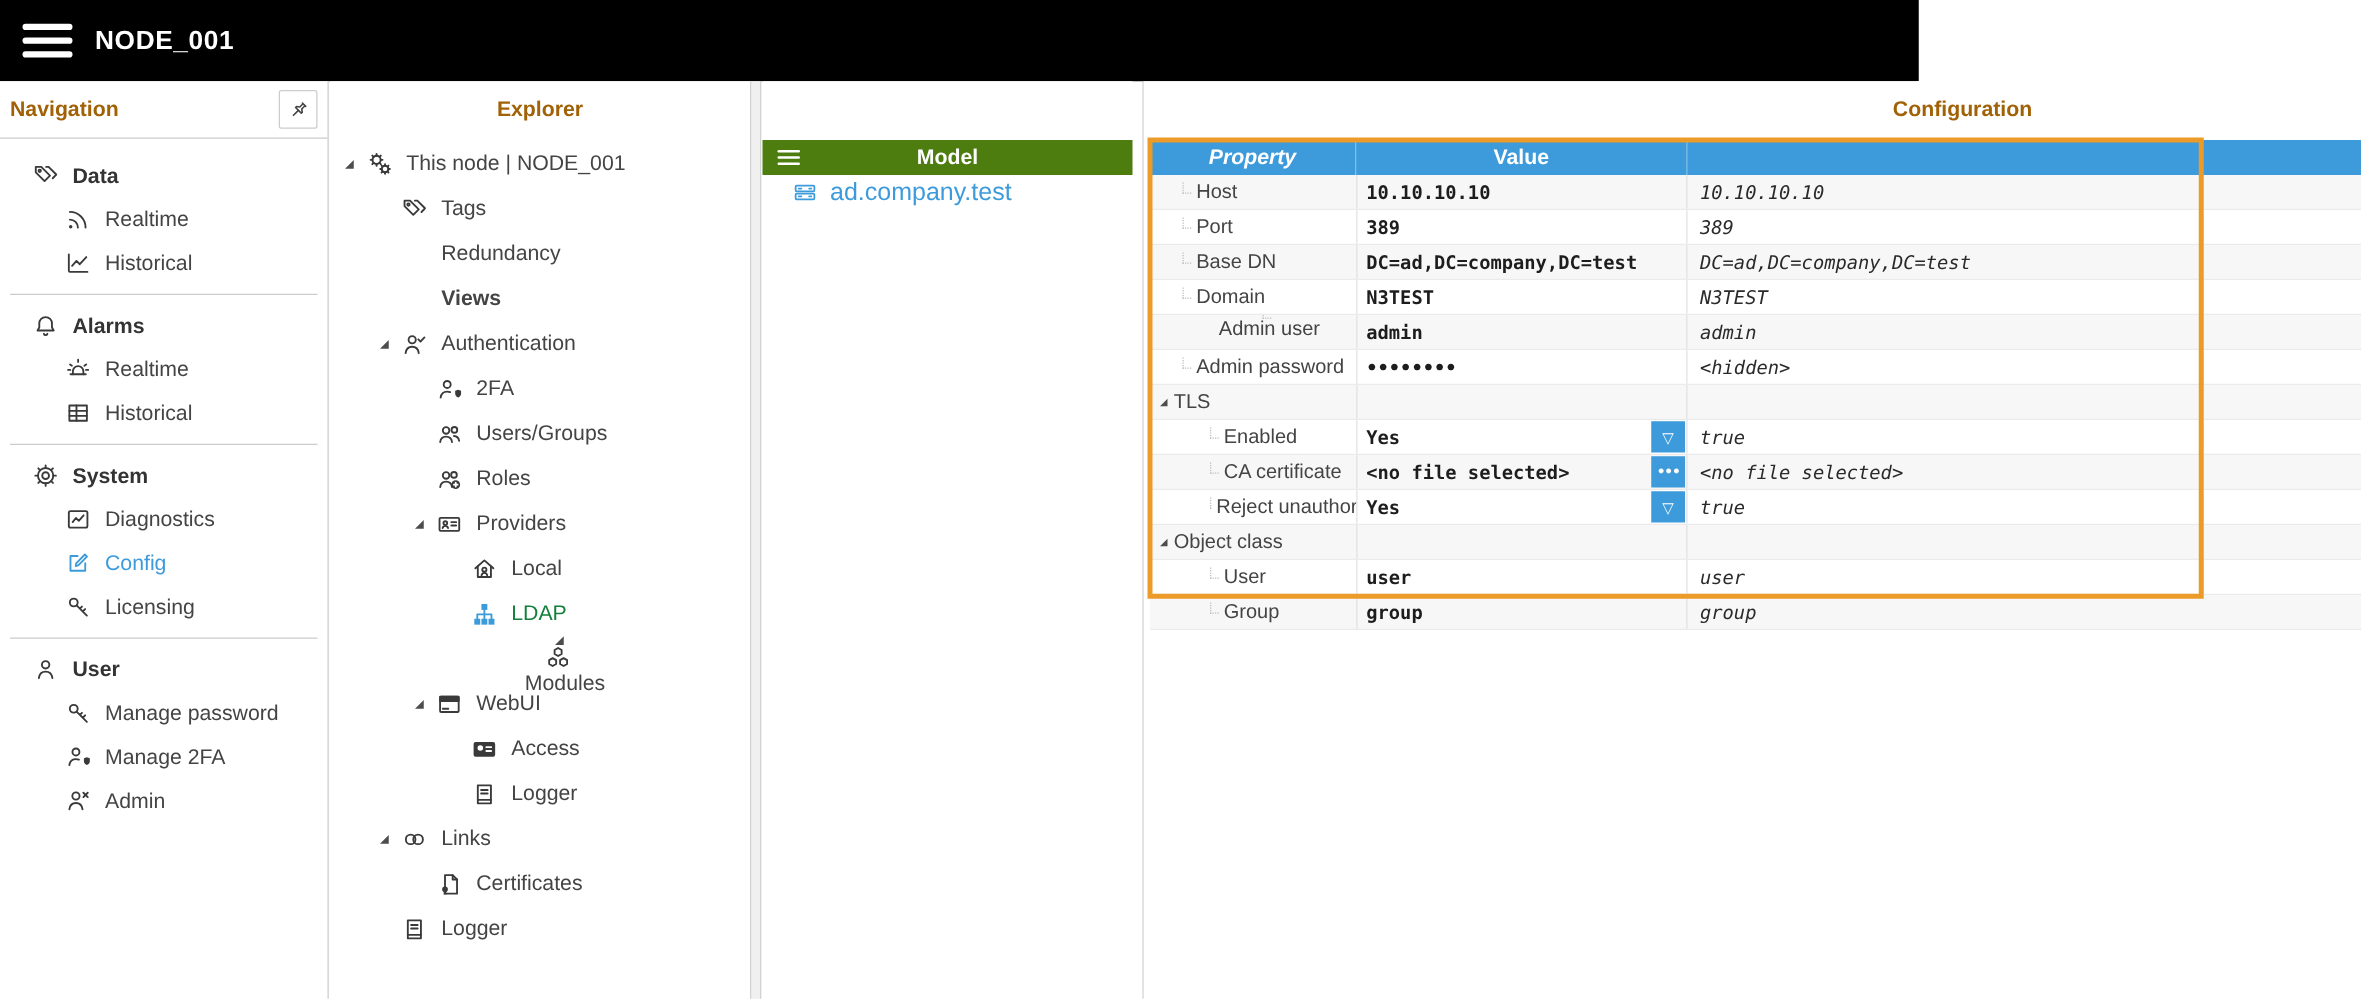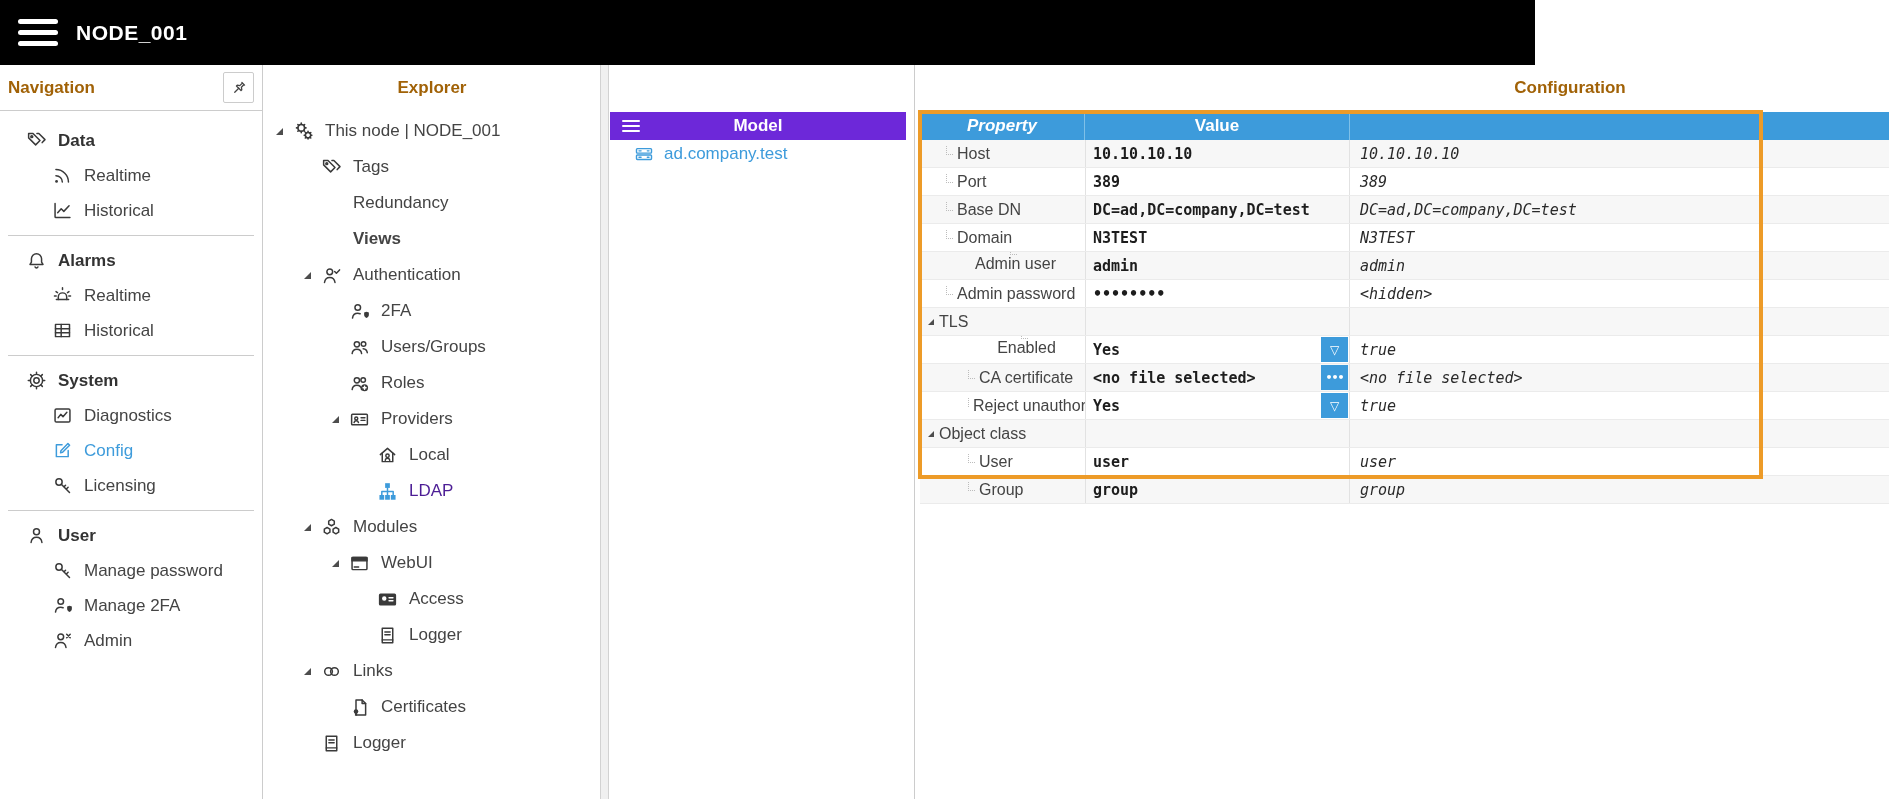--- a/index.html
+++ b/index.html
@@ -32,42 +32,42 @@
   .nav-item.active { color:#3D9BDB; }
   .nav-ic { width:24px; margin-right:8px; color:#3a3a3a; }
   .nav-item.active .nav-ic { color:#3D9BDB; }
   .nav-divider { border-top:1px solid #ccc; margin:7px 8px; }
 
   
   #explorer-panel { position:absolute; left:264px; top:65px; width:336px; height:734px; background:#fff; }
   .explorer-head { height:46px; display:flex; align-items:center; justify-content:center; }
   #tree { padding-top:2px; }
   .tree-row { height:36px; display:flex; align-items:center; font-size:17px; color:#444; cursor:pointer; }
-  .tree-row.selected { color:#4c1d95; }
+  .tree-row.selected { color:#15803d; }
   .tree-arrow { width:17px; display:flex; align-items:center; }
   .tree-arrow.expanded::before { content:""; width:0; height:0;
     border-left:7px solid transparent; border-bottom:7px solid #4d4d4d; }
   .tree-ic { width:25px; margin-right:7px; color:#3a3a3a; }
   .tree-row.selected .tree-ic { color:#3D9BDB; }
 
   
   #splitter { position:absolute; left:600px; top:65px; width:9px; height:734px; background:#f0f0f0;
     border-left:1px solid #d2d2d2; border-right:1px solid #d2d2d2; cursor:col-resize; }
   #model-config-divider { position:absolute; left:914px; top:65px; width:1px; height:734px; background:#ccc; }
 
   
   #model-panel { position:absolute; left:610px; top:65px; width:296px; height:734px; background:#fff; }
-  .model-head { position:absolute; left:0; top:47px; width:296px; height:28px; background:#6d28d9;
+  .model-head { position:absolute; left:0; top:47px; width:296px; height:28px; background:#4d7c0f;
     display:flex; align-items:center; }
   .model-head .panel-title { color:#fff; position:absolute; left:0; width:100%; text-align:center; }
   .mini-burger { width:18px; height:13px; margin-left:12px; display:flex; flex-direction:column;
     justify-content:space-between; position:relative; z-index:1; cursor:pointer; }
   .mini-burger span { display:block; height:2.4px; background:#fff; border-radius:1px; }
   #model-items { position:absolute; top:75px; left:0; width:296px; }
-  .model-item { height:28px; display:flex; align-items:center; padding-left:24px; font-size:17px;
+  .model-item { height:28px; display:flex; align-items:center; padding-left:24px; font-size:20px;
     color:#3D9BDB; cursor:pointer; }
   .model-ic { width:24px; margin-right:6px; color:#3D9BDB; }
 
   
   #config-panel { position:absolute; left:915px; top:65px; width:974px; height:734px; background:#fff; }
   #config-title { position:absolute; top:13px; left:655px; transform:translateX(-50%); }
   #cfg-table { position:absolute; left:5px; top:47px; width:969px; }
   .cfg-head { display:flex; height:28px; background:#3D9BDB; color:#fff; font-weight:bold; font-size:17px; }
   .cfg-head > div { display:flex; align-items:center; justify-content:center; border-right:1px solid #7fc0e8; }
   .ch-prop { width:165px;font-style:italic; }
@@ -389,21 +389,21 @@
           <svg width="21" height="21" viewBox="0 0 24 24" fill="none" stroke="currentColor" stroke-width="1.7" stroke-linecap="round" stroke-linejoin="round">
             <rect x="9.3" y="2.5" width="5.4" height="5.4" fill="currentColor" stroke="none"></rect>
             <rect x="2.8" y="16" width="5.4" height="5.4" fill="currentColor" stroke="none"></rect>
             <rect x="9.3" y="16" width="5.4" height="5.4" fill="currentColor" stroke="none"></rect>
             <rect x="15.8" y="16" width="5.4" height="5.4" fill="currentColor" stroke="none"></rect>
             <path d="M12 8v4M12 12v4M5.5 16v-4h13v4"></path>
           </svg>
         </span>
         <span class="tree-label">LDAP</span>
   </div>
-      <div class="tree-row" style="padding-left: 40px;">
+      <div class="tree-row" style="padding-left: 40px; flex-direction: column;">
     <span class="tree-arrow expanded"></span>
         <span class="ic tree-ic">
           <svg width="21" height="21" viewBox="0 0 24 24" fill="none" stroke="currentColor" stroke-width="1.7" stroke-linecap="round" stroke-linejoin="round">
             <path d="M12 2.8l3.2 1.8v3.6L12 10 8.8 8.2V4.6z"></path>
             <path d="M7 12l3.2 1.8v3.6L7 19.2l-3.2-1.8v-3.6z"></path>
             <path d="M17 12l3.2 1.8v3.6L17 19.2l-3.2-1.8v-3.6z"></path>
           </svg>
         </span>
         <span class="tree-label">Modules</span>
   </div>
@@ -586,21 +586,21 @@
     <div class="cfg-cell cfg-prop" style="padding-left: 8px;">
       <span class="cfg-arrow show"></span>
             <span class="cfg-prop-text">TLS</span>
     </div>
     <div class="cfg-cell cfg-val">
       
     </div>
     <div class="cfg-cell cfg-cur"></div>
   </div>
         <div class="cfg-row">
-    <div class="cfg-cell cfg-prop" style="padding-left: 48px; flex-direction: column;">
+    <div class="cfg-cell cfg-prop" style="padding-left: 48px;">
       <span class="cfg-conn"></span>
             <span class="cfg-prop-text">Enabled</span>
     </div>
     <div class="cfg-cell cfg-val">
       <span class="cfg-val-text">Yes</span>
             <span class="cfg-btn dd">▽</span>
     </div>
     <div class="cfg-cell cfg-cur">
             <span class="cfg-cur-text">true</span>
           </div>

